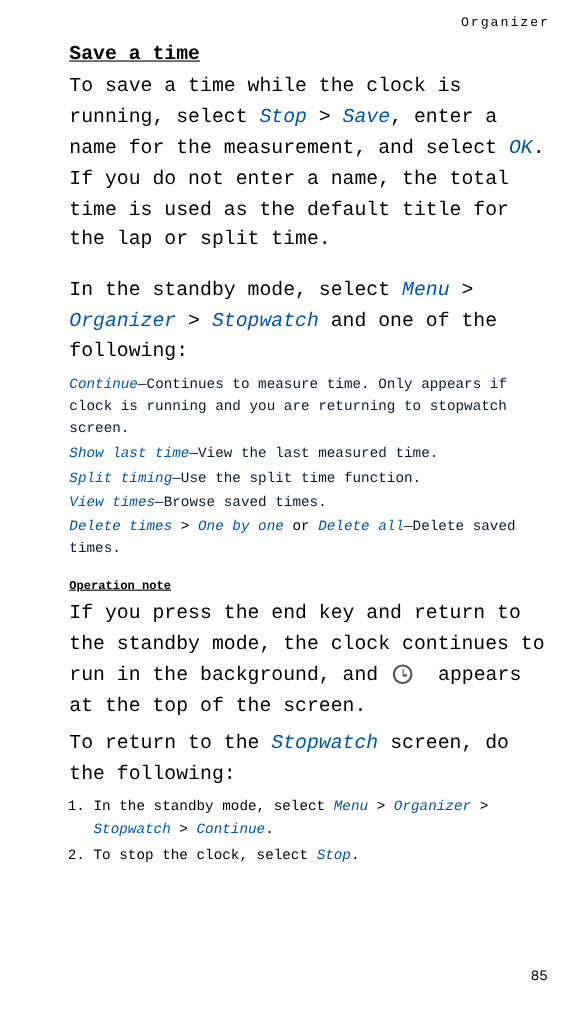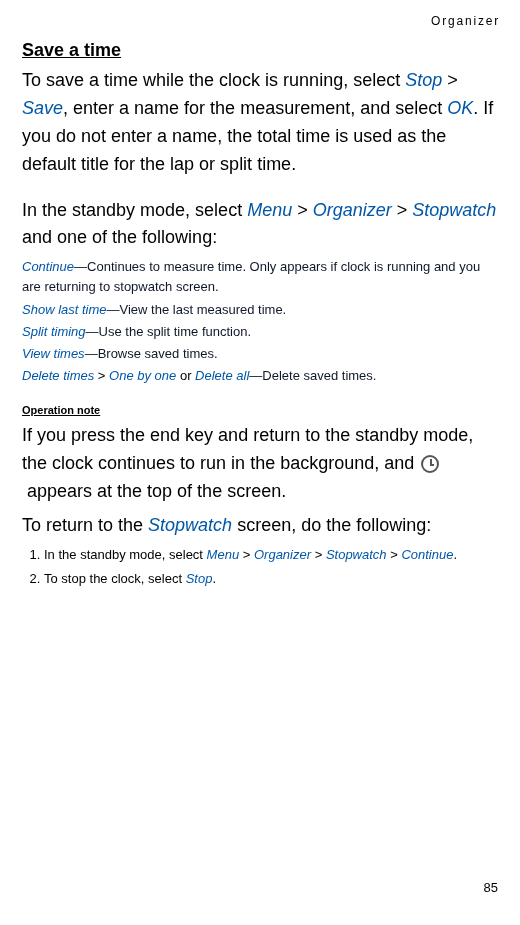--- a/index.html
+++ b/index.html
@@ -1,18 +1,19 @@
 <!DOCTYPE html>
 <html><head>
   <meta charset="utf-8">
   <style>
     * {
       margin: 0;
       padding: 0;
       box-sizing: border-box;
+      font-family: Liberation Mono, monospace;
     }
 
     body {
       width: 520px;
       height: 925px;
       background: #ffffff;
       font-family: Arial, Helvetica, sans-serif;
       font-size: 13px;
       color: #000000;
       position: relative;
@@ -26,20 +27,21 @@
       padding: 14px 20px 6px 20px;
       color: #000;
     }
 
     .content {
       padding: 6px 22px 20px 22px;
     }
 
     .section {
       margin-bottom: 18px;
+      margin-left: 41px;
     }
 
     .section-title {
       font-size: 18px;
       font-weight: bold;
       text-decoration: underline;
       margin-bottom: 6px;
       color: #000;
     }
 

